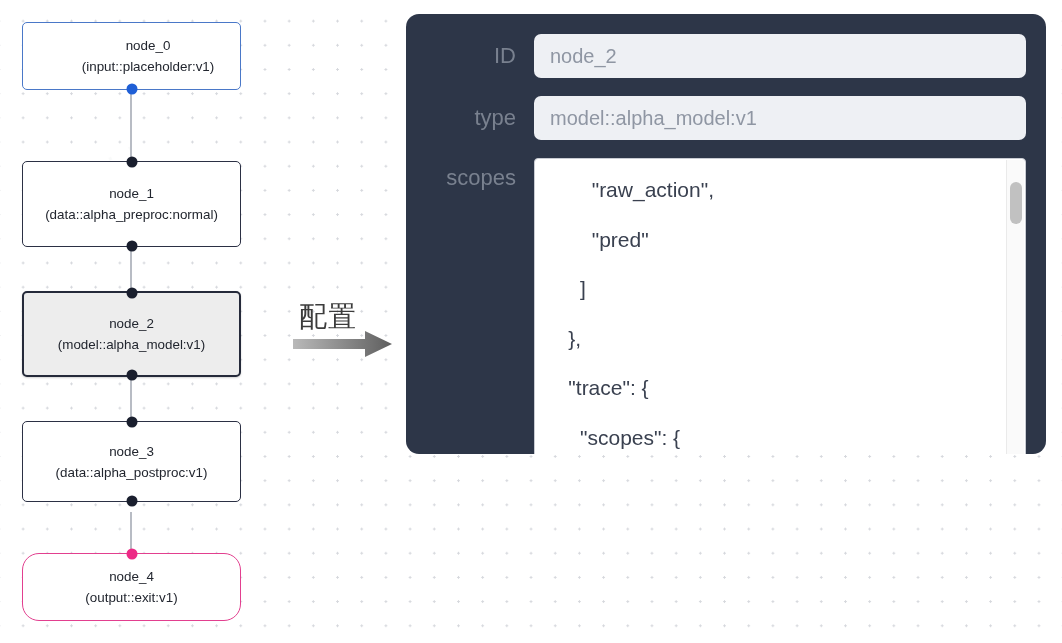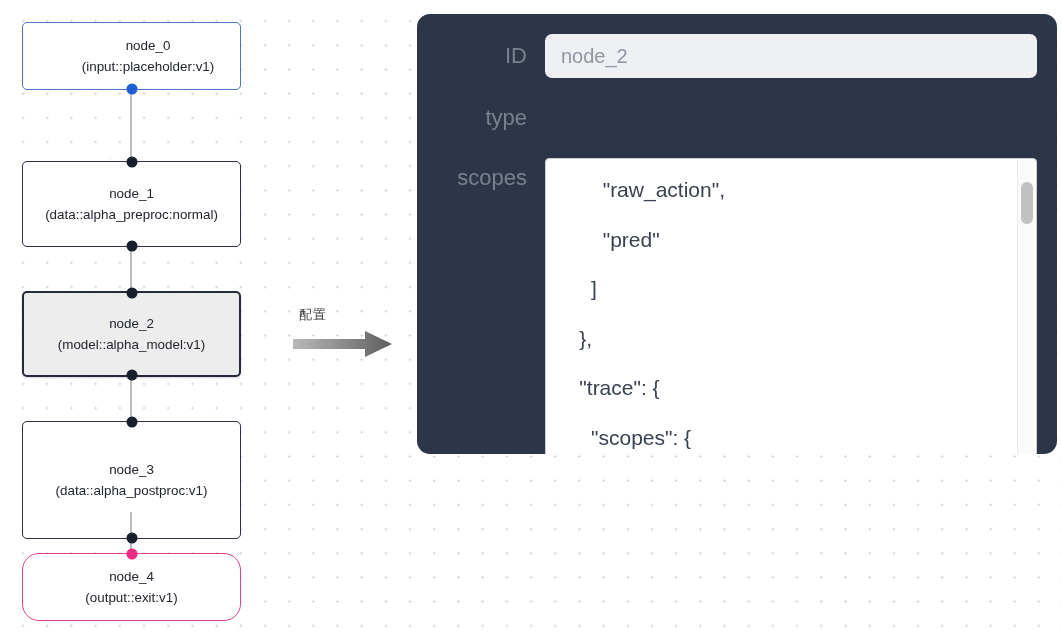--- a/index.html
+++ b/index.html
@@ -101,32 +101,32 @@
   #arrow-group {
     position: absolute;
     left: 291px;
     top: 298px;
     width: 110px;
     height: 62px;
   }
   #arrow-label {
     position: absolute;
     left: 8px;
-    top: 8px;
-    font-size: 13px;
+    top: 0;
+    font-size: 28px;
     color: #3c3c3c;
     letter-spacing: 1px;
     font-family: Liberation Sans, sans-serif;
   }
   #arrow-shape { position: absolute; left: 0; top: 31px; }
 
   
   #config-panel {
     position: absolute;
-    left: 417px;
+    left: 406px;
     top: 14px;
     width: 640px;
     height: 440px;
     background: #2d3648;
     border-radius: 13px;
     box-sizing: border-box;
     padding: 20px 20px 0 20px;
     overflow: hidden;
   }
   .field-row {
@@ -251,21 +251,21 @@
       <span class="handle" style="top:100%;"></span>
     </div>
 
     <div class="node selected" style="left:22px; top:291px; width:219px; height:86px;">
       <span class="node-text">node_2
 (model::alpha_model:v1)</span>
       <span class="handle" style="top:0;"></span>
       <span class="handle" style="top:100%;"></span>
     </div>
 
-    <div class="node" style="left:22px; top:421px; width:219px; height:118px;">
+    <div class="node" style="left:22px; top:421px; width:219px; height:81px;">
       <span class="node-text">node_3
 (data::alpha_postproc:v1)</span>
       <span class="handle" style="top:0;"></span>
       <span class="handle" style="top:100%;"></span>
     </div>
 
     <div class="node pink" style="left:22px; top:553px; width:219px; height:68px;border-radius:17px;">
       <span class="node-text">node_4
 (output::exit:v1)</span>
       <span class="handle pink" style="top:0;"></span>
@@ -287,20 +287,21 @@
 
   <div id="config-panel">
 
     <div class="field-row">
       <div class="field-label">ID</div>
       <input class="text-input" type="text" value="node_2" style="">
     </div>
 
     <div class="field-row">
       <div class="field-label">type</div>
+      <input class="text-input" type="text" value="model::alpha_model:v1" style="">
     </div>
 
     <div class="field-row">
       <div class="field-label top">scopes</div>
       <div id="config-box">
         <pre id="config-text">        "raw_action",
         "pred"
       ]
     },
     "trace": {

